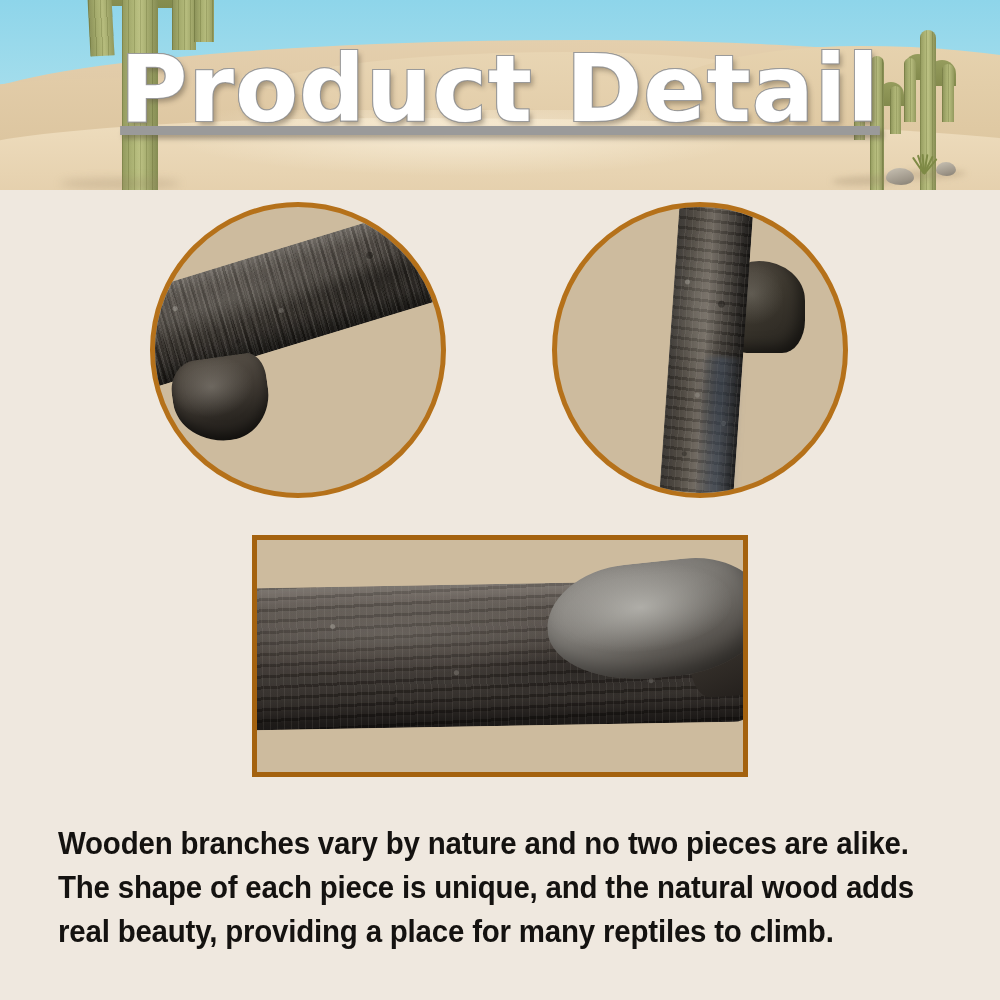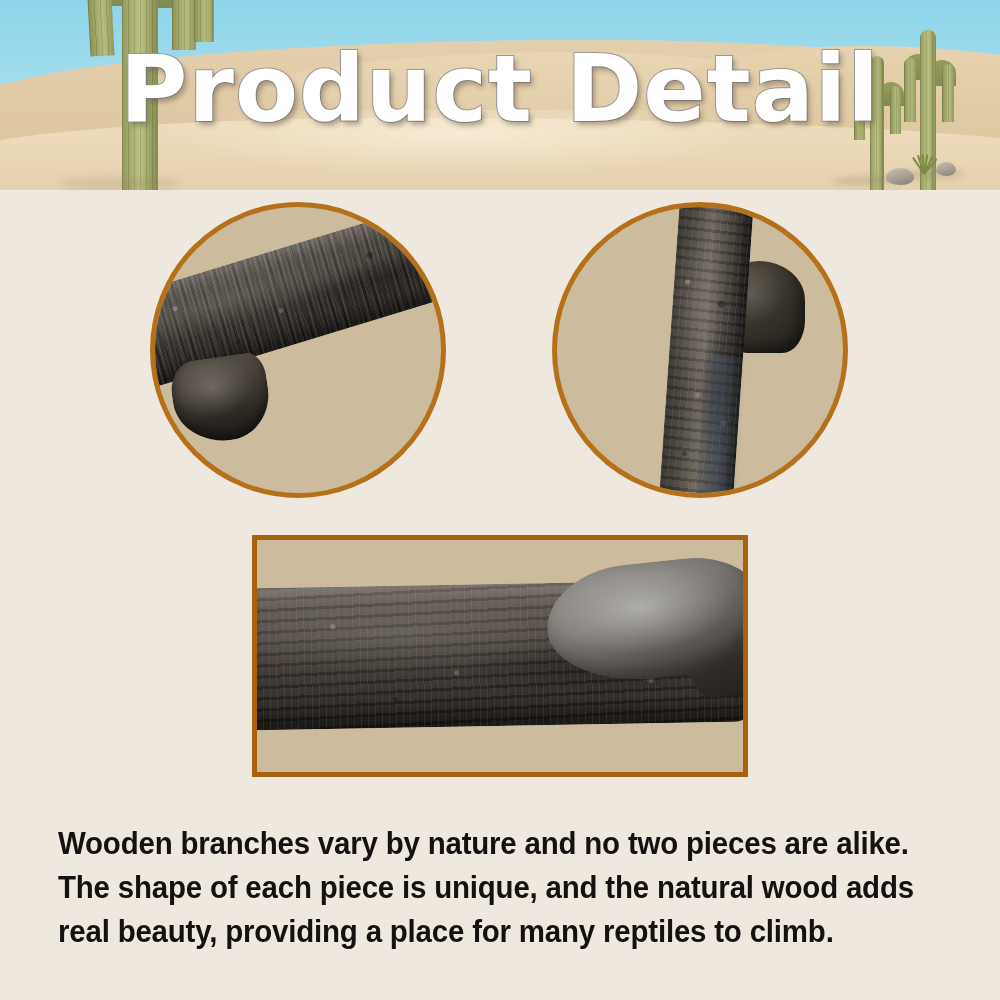--- a/index.html
+++ b/index.html
@@ -109,20 +109,21 @@
     position:absolute; left:0; top:44px; width:1000px;
     text-align:center;
     font-size:92px; line-height:1.0; font-weight:bold;
     letter-spacing:1px;
     color:#ffffff;
     -webkit-text-stroke:2px #9a9a9a;
     paint-order:stroke fill;
     text-shadow:3px 4px 5px rgba(90,80,65,.45);
     font-family:"DejaVu Sans", sans-serif;
     white-space:nowrap;
+    text-decoration:underline;
   }
 
   
   .gallery{ position:absolute; left:0; top:190px; width:1000px; height:600px; }
 
   .circle{
     position:absolute; width:296px; height:296px; border-radius:50%;
     border:5px solid #b5711a;
     background:#cdbb9e;
     overflow:hidden;

